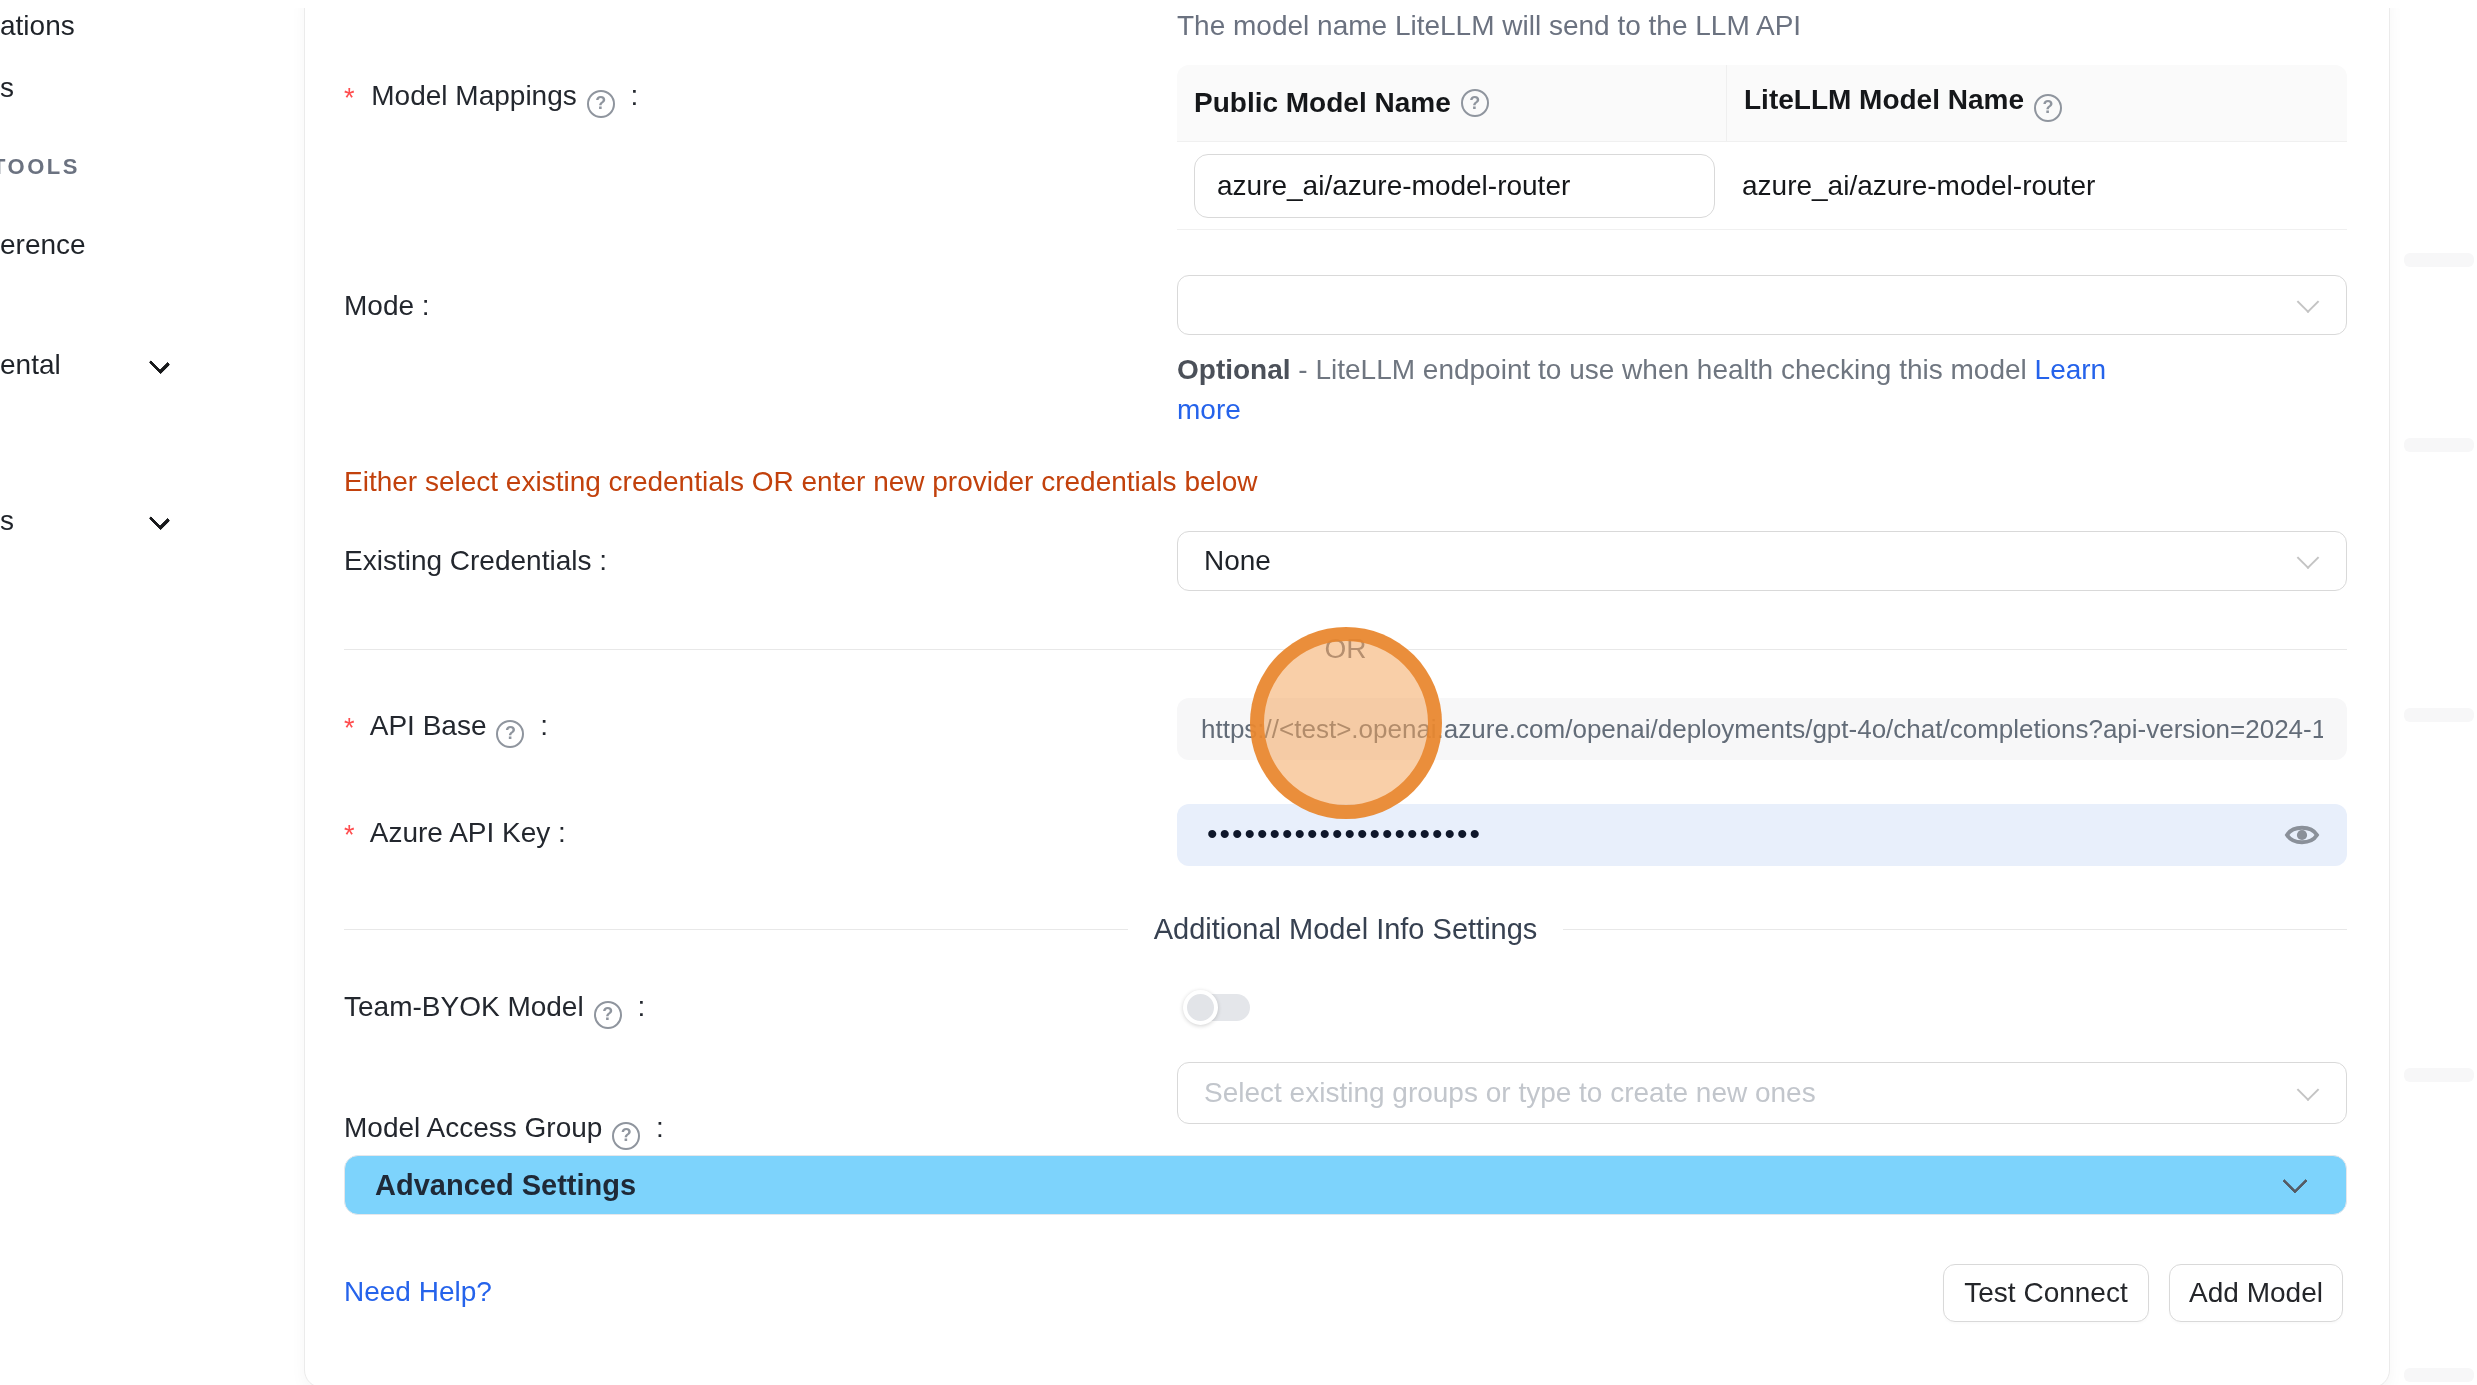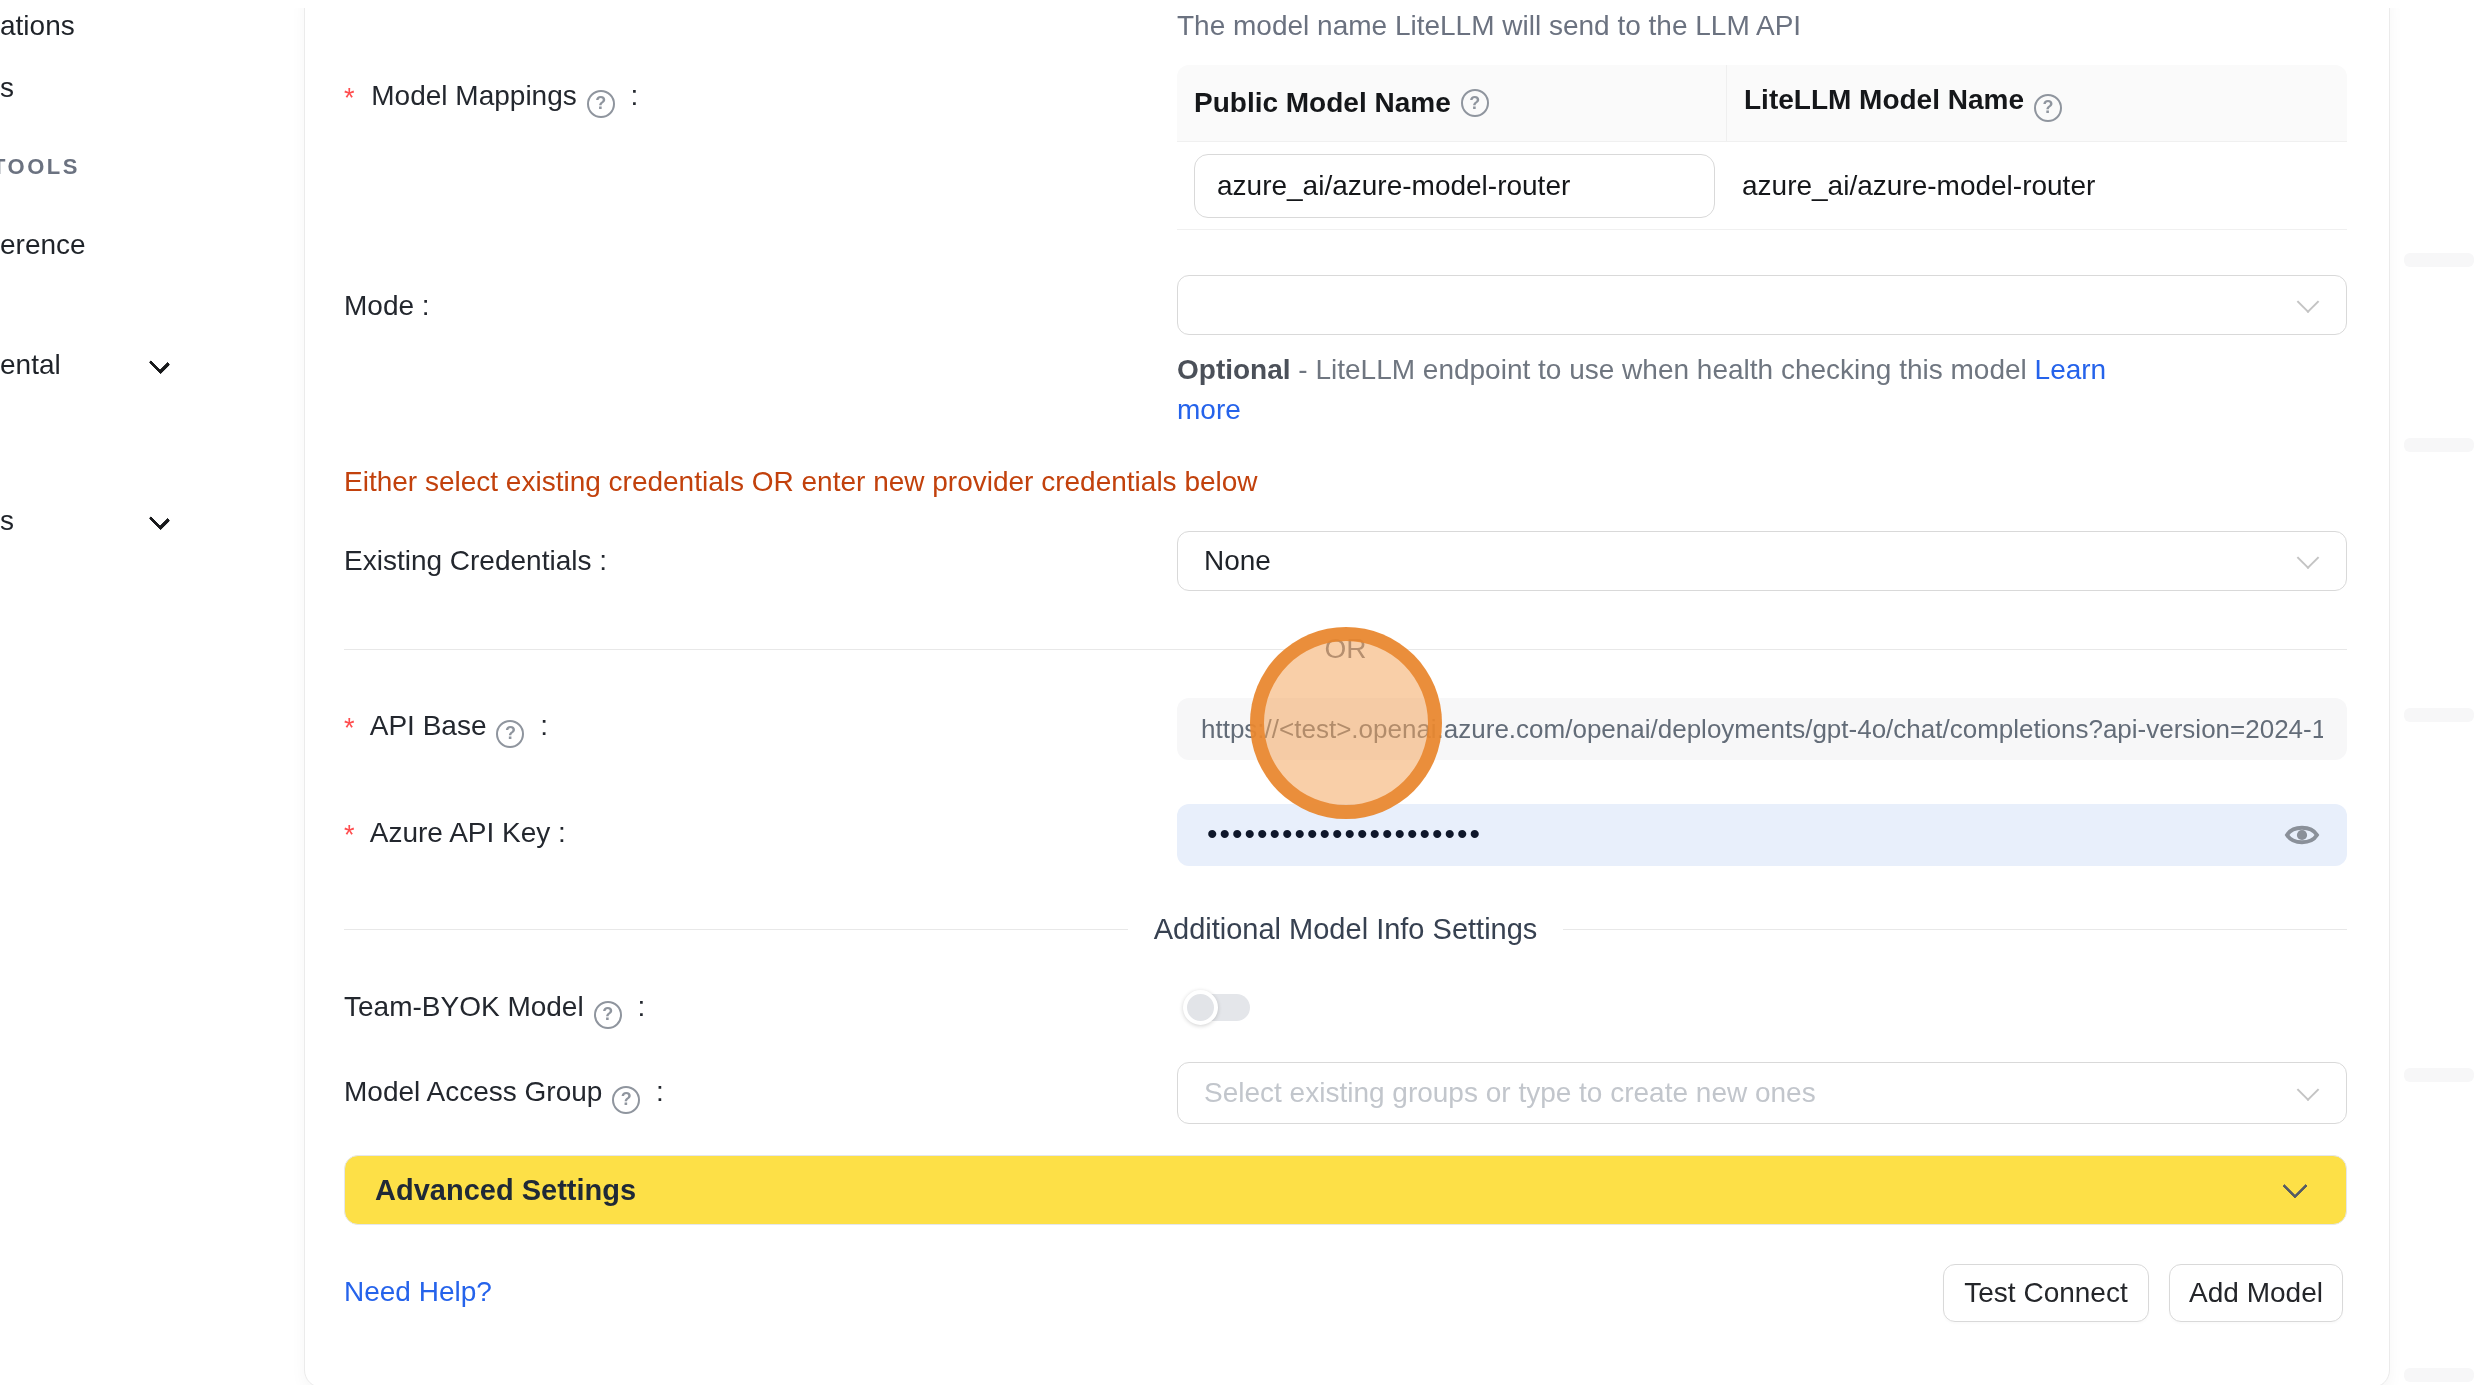--- a/index.html
+++ b/index.html
@@ -88,22 +88,22 @@
   
   .switch { position:absolute; left:1186px; top:986px; width:64px; height:27px; border-radius:14px; background:#e4e6ea; cursor:pointer; }
   .switch .knob {
     position:absolute; left:-3px; top:-4px; width:35px; height:35px; border-radius:50%;
     background:#e2e4e8; border:4px solid #ffffff;
     box-shadow:0 1px 4px rgba(0,0,0,0.18);
   }
 
   
   .adv-panel {
-    position:absolute; left:344px; top:1147px; width:2003px; height:70px;
-    border:1px solid #e5e7eb; border-radius:14px; background:#fde047; cursor:pointer;
+    position:absolute; left:344px; top:1147px; width:2003px; height:60px;
+    border:1px solid #e5e7eb; border-radius:14px; background:#7dd3fc; cursor:pointer;
   }
   .adv-panel .adv-label { position:absolute; left:30px; top:50%; transform:translateY(-50%); font-size:29px; font-weight:700; color:#1f2937; }
   .adv-chev {
     position:absolute; right:42px; top:50%; width:18px; height:18px;
     border-right:3px solid #555b64; border-bottom:3px solid #555b64;
     transform:translateY(-72%) rotate(45deg); border-radius:1px;
   }
 
   
   .btn {
@@ -217,21 +217,21 @@
     <div class="line"></div>
   </div>
 
   <div class="lbl" style="left:344px; top:983px;">
     <span>Team-BYOK Model</span><span class="help-icon"></span><span class="colon"></span>
   </div>
   <div class="switch">
     <span class="knob"></span>
   </div>
 
-  <div class="lbl" style="left:344px; top:1068px;">
+  <div class="lbl" style="left:344px; top:1104px;">
     <span>Model Access Group</span><span class="help-icon"></span><span class="colon"></span>
   </div>
   <div class="select-box" style="left:1177px; top:1054px; width:1170px; height:62px;">
     <span class="value placeholder">Select existing groups or type to create new ones</span>
     <span class="select-chev"></span>
   </div>
 
   <div class="adv-panel">
     <span class="adv-label">Advanced Settings</span>
     <span class="adv-chev"></span>

